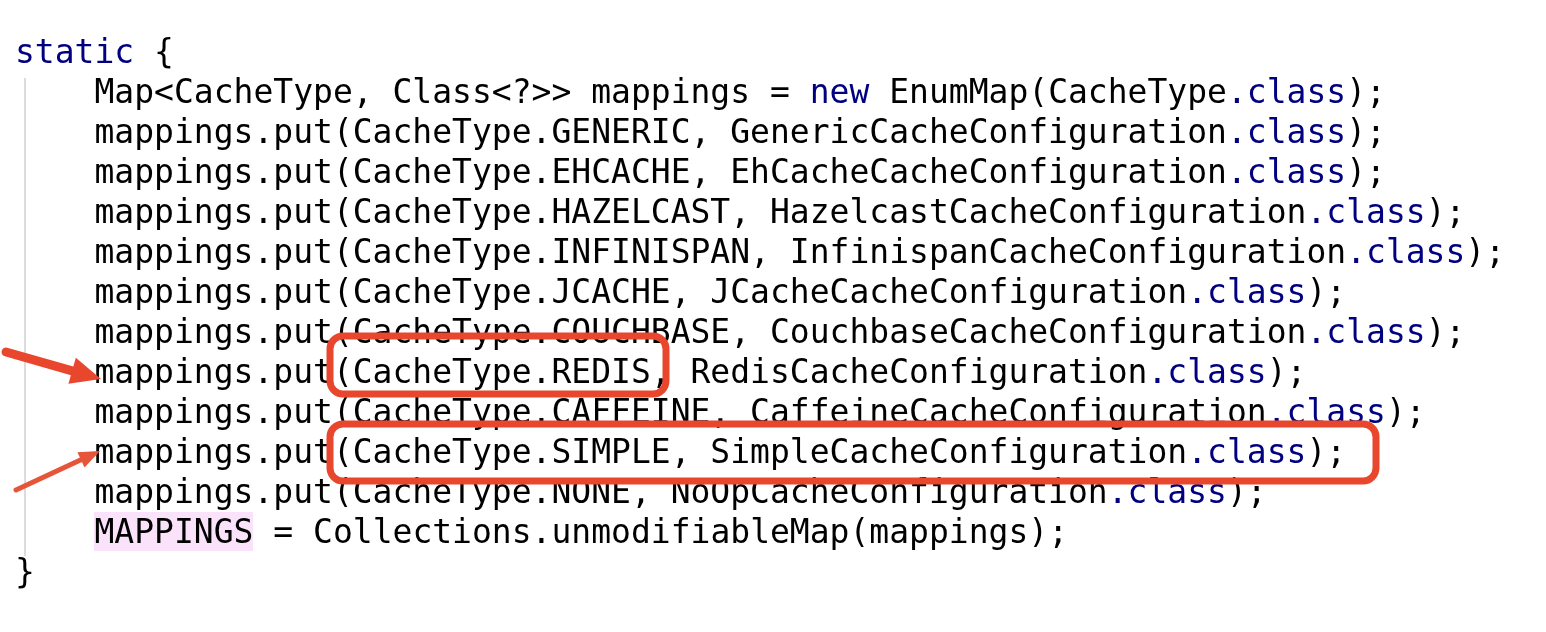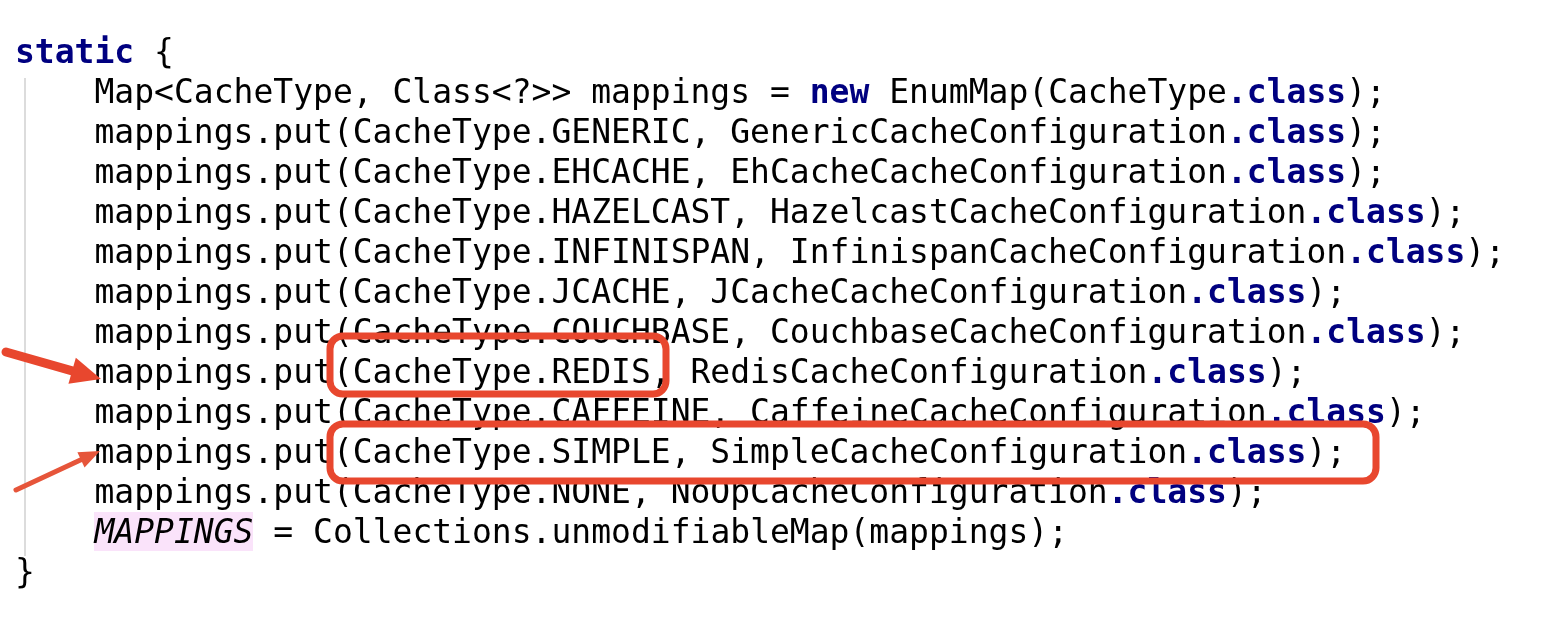--- a/index.html
+++ b/index.html
@@ -12,22 +12,22 @@
   .indent-guide{
     position:absolute;left:24px;top:78px;width:2px;height:478px;
     background:#dcdcdc;
   }
   .code{
     position:absolute;left:15px;top:32px;
     font-size:33px;line-height:40px;white-space:pre;color:#000000;
   }
   .line{height:40px;}
   .tok-plain{color:#000000;}
-  .tok-keyword{color:#000080;font-weight:bold;margin-top:12px;}
-  .tok-highlight{color:#000000;background:#fae3fa;font-style:italic;}
+  .tok-keyword{color:#000080;font-weight:normal;margin-top:12px;}
+  .tok-highlight{color:#000000;background:#fae3fa;}
   #overlay{
     position:absolute;left:0;top:0;width:1546px;height:632px;
     pointer-events:none;
   }
 </style>
 </head>
 <body>
 
 <div class="editor">
   <div class="indent-guide"></div>

